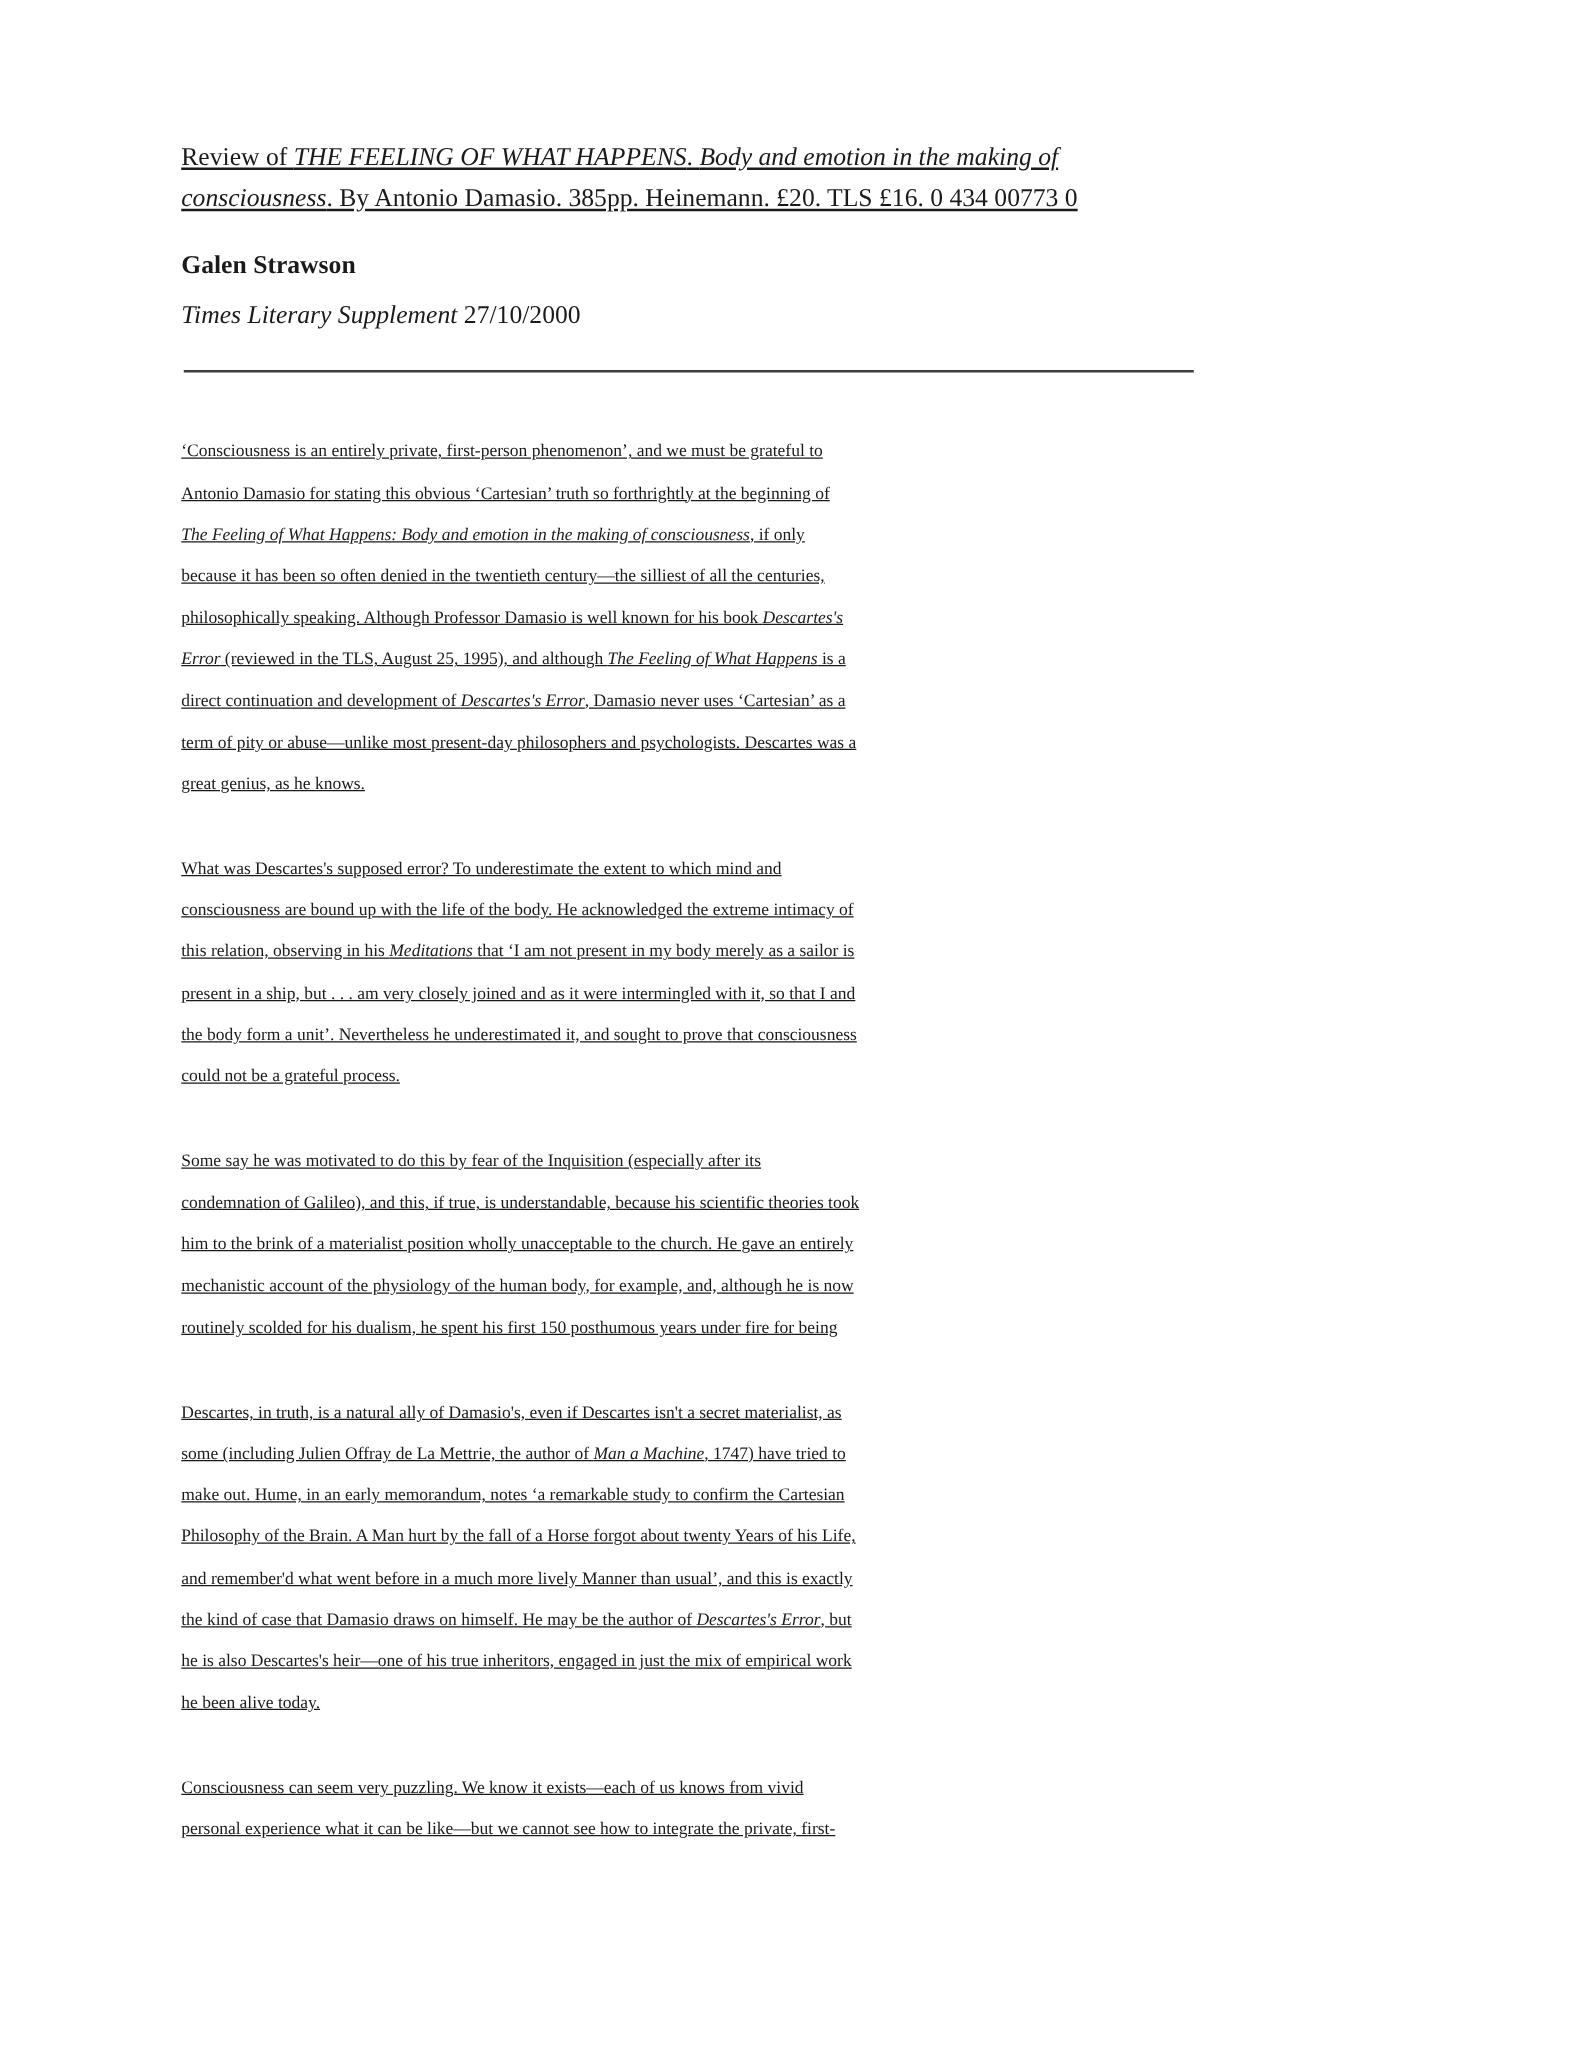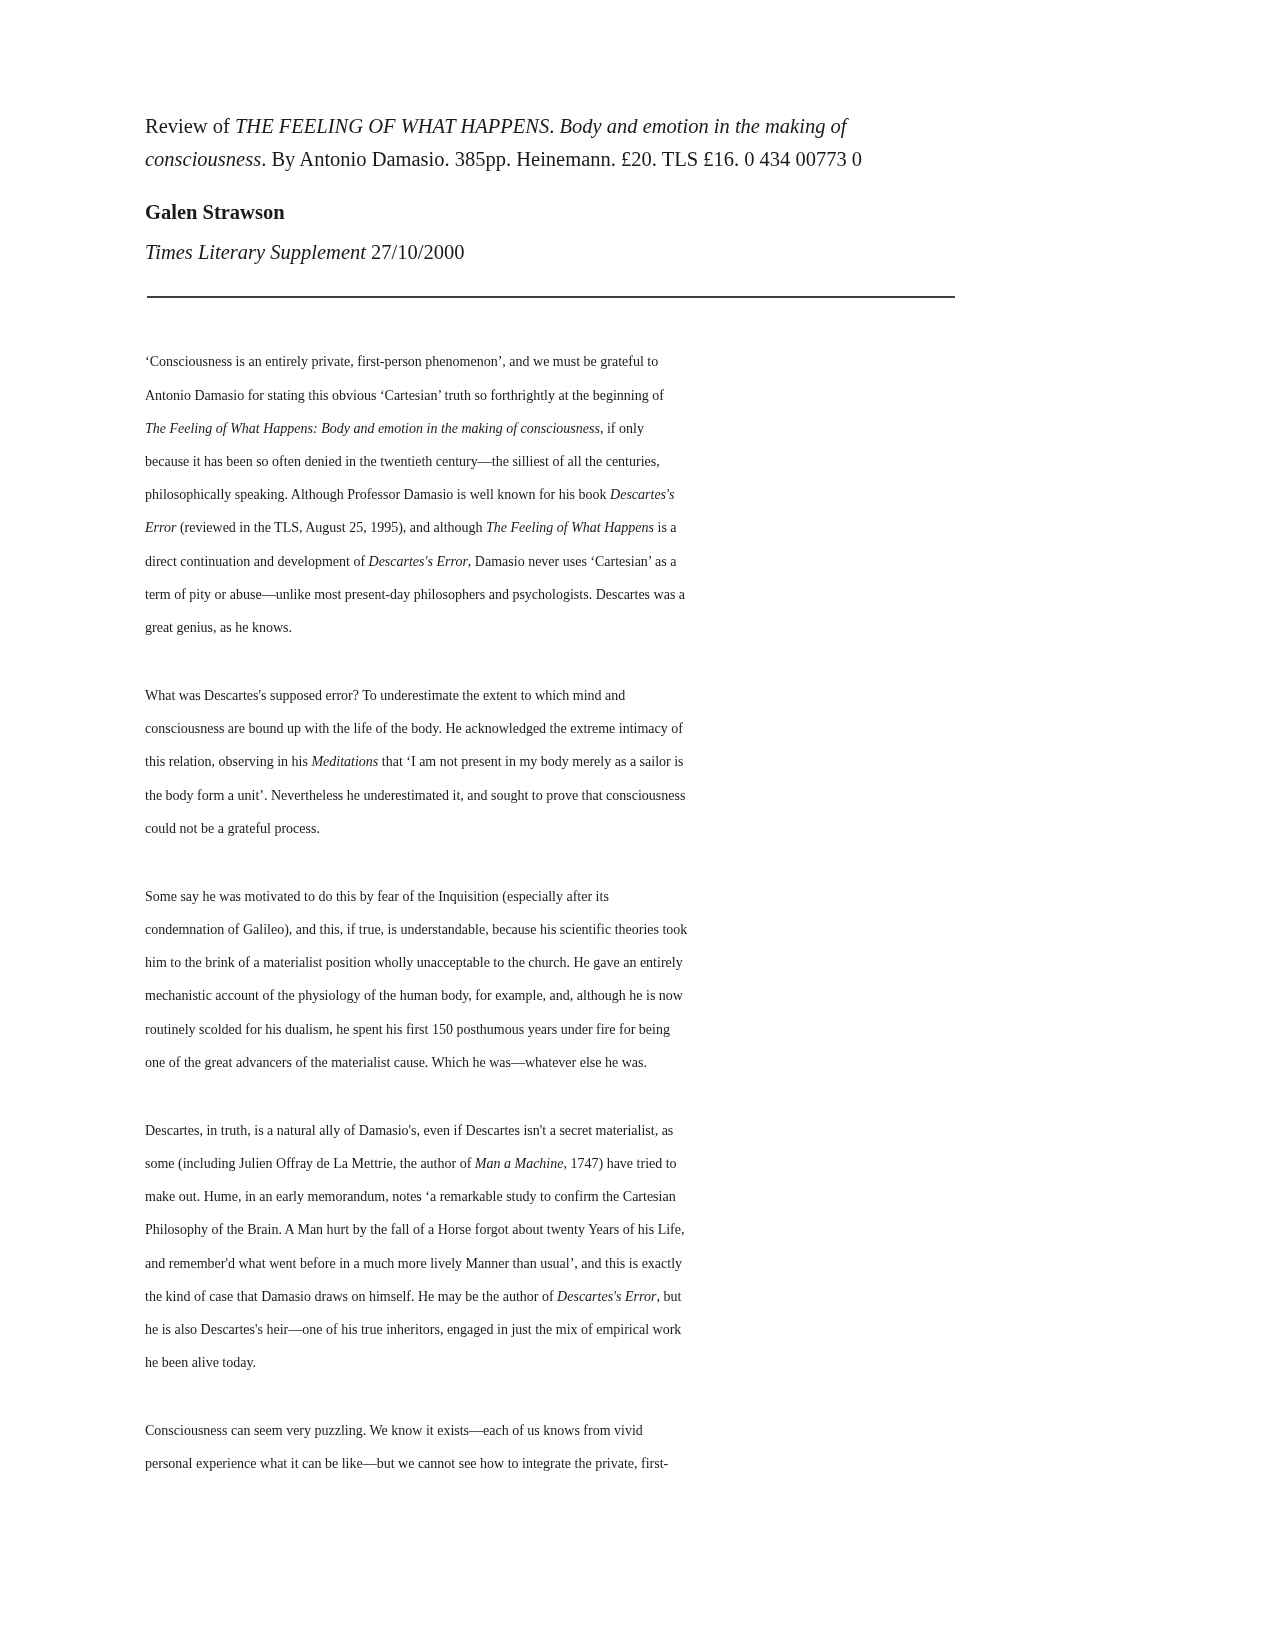--- a/index.html
+++ b/index.html
@@ -45,20 +45,21 @@
   .bodytext {
     margin-top: 47px;
     font-size: 14px;
   }
   .para {
     margin: 0 0 34.8px 0;
   }
   .tline {
     line-height: 33.2px;
     white-space: pre;
+    text-decoration: underline;
   }
   i { font-style: italic; }
 </style>
 </head>
 <body>
 
 <div class="content">
   <div class="title">
     <div class="tline">Review of <i>THE FEELING OF WHAT HAPPENS</i>. <i>Body and emotion in the making of</i></div>
     <div class="tline"><i>consciousness</i>. By Antonio Damasio. 385pp. Heinemann. £20. TLS £16. 0 434 00773 0</div>
@@ -79,30 +80,30 @@
         <div class="tline">philosophically speaking. Although Professor Damasio is well known for his book <i>Descartes's</i></div>
         <div class="tline"><i>Error</i> (reviewed in the TLS, August 25, 1995), and although <i>The Feeling of What Happens</i> is a</div>
         <div class="tline">direct continuation and development of <i>Descartes's Error</i>, Damasio never uses ‘Cartesian’ as a</div>
         <div class="tline">term of pity or abuse—unlike most present-day philosophers and psychologists. Descartes was a</div>
         <div class="tline">great genius, as he knows.</div>
       </div>
       <div class="para">
         <div class="tline">What was Descartes's supposed error? To underestimate the extent to which mind and</div>
         <div class="tline">consciousness are bound up with the life of the body. He acknowledged the extreme intimacy of</div>
         <div class="tline">this relation, observing in his <i>Meditations</i> that ‘I am not present in my body merely as a sailor is</div>
+        <div class="tline">present in a ship, but . . . am very closely joined and as it were intermingled with it, so that I and</div>
         <div class="tline">the body form a unit’. Nevertheless he underestimated it, and sought to prove that consciousness</div>
         <div class="tline">could not be a grateful process.</div>
       </div>
       <div class="para">
         <div class="tline">Some say he was motivated to do this by fear of the Inquisition (especially after its</div>
         <div class="tline">condemnation of Galileo), and this, if true, is understandable, because his scientific theories took</div>
         <div class="tline">him to the brink of a materialist position wholly unacceptable to the church. He gave an entirely</div>
         <div class="tline">mechanistic account of the physiology of the human body, for example, and, although he is now</div>
         <div class="tline">routinely scolded for his dualism, he spent his first 150 posthumous years under fire for being</div>
-        <div class="tline">one of the great advancers of the materialist cause. Which he was—whatever else he was.</div>
       </div>
       <div class="para">
         <div class="tline">Descartes, in truth, is a natural ally of Damasio's, even if Descartes isn't a secret materialist, as</div>
         <div class="tline">some (including Julien Offray de La Mettrie, the author of <i>Man a Machine</i>, 1747) have tried to</div>
         <div class="tline">make out. Hume, in an early memorandum, notes ‘a remarkable study to confirm the Cartesian</div>
         <div class="tline">Philosophy of the Brain. A Man hurt by the fall of a Horse forgot about twenty Years of his Life,</div>
         <div class="tline">and remember'd what went before in a much more lively Manner than usual’, and this is exactly</div>
         <div class="tline">the kind of case that Damasio draws on himself. He may be the author of <i>Descartes's Error</i>, but</div>
         <div class="tline">he is also Descartes's heir—one of his true inheritors, engaged in just the mix of empirical work</div>
         <div class="tline">he been alive today.</div>

